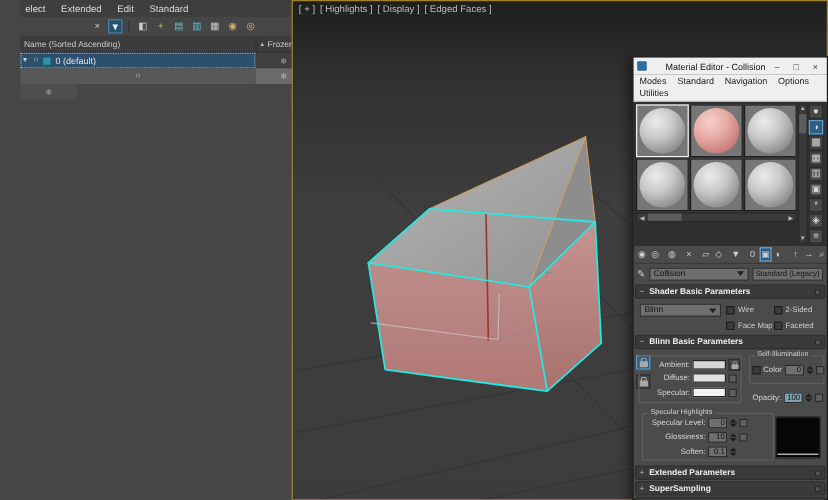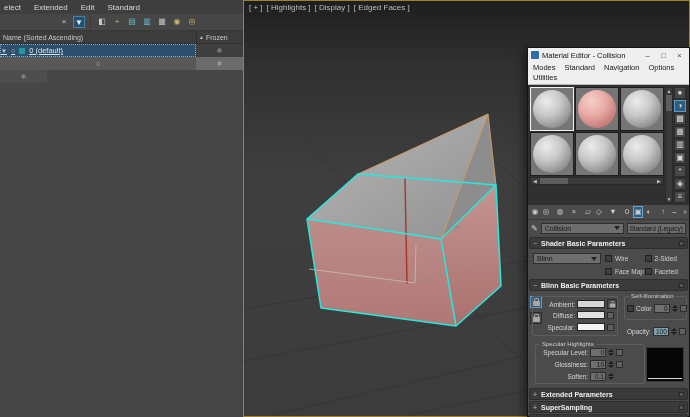--- a/index.html
+++ b/index.html
@@ -1,38 +1,38 @@
 <!DOCTYPE html>
 <html><head>
 <meta charset="utf-8">
 <style>
   html,body{margin:0;padding:0;background:#2a2a2a;}
   *{box-sizing:border-box;font-family:"Liberation Sans",sans-serif;}
   #stage{position:relative;width:690px;height:417px;background:#464646;overflow:hidden;}
 
   
-  .se{position:absolute;left:0;top:0;width:243px;height:331px;background:#464646;}
+  .se{position:absolute;left:17px;top:0;width:243px;height:331px;background:#464646;}
   .se-menubar{height:14px;display:flex;align-items:center;gap:13px;padding:0 4px;background:#3e3e3e;
     font-size:8px;color:#dadada;}
   .se-menubar span{cursor:default;}
   .se-toolbar{height:17px;display:flex;align-items:center;gap:3px;padding-left:58px;background:#464646;
     border-bottom:1px solid #383838;}
   .se-tool{width:12px;height:12px;line-height:11px;text-align:center;font-size:8px;color:#c9c9c9;}
   .se-tool.teal{color:#5fc3cf;} .se-tool.yellow{color:#cfb36a;}
   .se-tool.active{background:#26506e;border:1px solid #4a7fa8;color:#e8f2f8;}
   .se-sep{width:1px;height:11px;background:#383838;margin:0 2px;}
   .se-header{height:13px;background:#3c3c3c;display:flex;align-items:center;font-size:7px;color:#c9c9c9;
     border-bottom:1px solid #303030;}
   .se-col-name{flex:1;padding-left:3px;}
   .se-col-frozen{width:47px;border-left:1px solid #303030;display:flex;align-items:center;gap:2px;padding-left:2px;height:100%;}
   .se-sort{font-size:5px;color:#bbb;}
   .se-row{height:13px;display:flex;font-size:7.5px;color:#e2e2e2;}
   .se-name-cell{flex:1;display:flex;align-items:center;gap:3px;overflow:hidden;}
   .se-frozen-cell{width:47px;display:flex;align-items:center;justify-content:center;color:#9d9d9d;font-size:7px;}
-  .row-sel-layer .se-name-cell{background:#2d4f6e;outline:1px dotted #84a8c9;outline-offset:-1px;text-decoration:underline;}
+  .row-sel-layer .se-name-cell{background:#2d4f6e;outline:1px dotted #84a8c9;outline-offset:-1px;}
   .row-sel-layer .se-frozen-cell{background:#3f3f3f;}
   .row-sel-obj .se-name-cell{background:#585858;flex-direction:column;}
   .row-sel-obj .se-frozen-cell{background:#6b6b6b;color:#b5b5b5;}
   .row-norm .se-frozen-cell{background:#4e4e4e;}
   .expand{width:8px;font-size:6px;color:#cdcdcd;text-align:center;}
   .eye{font-size:7px;color:#c3c3c3;} .dot{font-size:6px;color:#bdbdbd;}
   .layer-chip{width:8px;height:8px;background:#2c93a3;border:1px solid #155f6c;border-radius:1px;}
   .indent{width:14px;}
 
   
@@ -40,21 +40,21 @@
     background:linear-gradient(180deg,#1e1e1e 0%,#313131 16%,#3e3e3e 42%,#3c3c3c 100%);}
   .vp svg{position:absolute;left:0;top:0;}
   .vp-label{position:absolute;left:5px;top:2px;display:flex;gap:4px;font-size:8px;color:#bcbcbc;z-index:2;}
 
   
   .me{position:absolute;left:527px;top:47px;width:163px;height:370px;background:#4b4b4b;
     border:1px solid #141414;box-shadow:-3px 3px 9px rgba(0,0,0,.5);display:flex;flex-direction:column;
     font-size:7.5px;color:#d6d6d6;z-index:5;}
   .me-title{height:14px;background:#efefef;color:#141414;display:flex;align-items:center;gap:3px;padding:0 3px;flex:none;}
   .me-title-icon{width:8px;height:8px;background:#2d6ca5;border-radius:1px;flex:none;}
-  .me-title-text{flex:1;font-size:7.5px;white-space:nowrap;overflow:hidden;}
+  .me-title-text{flex:1;font-size:7.5px;white-space:nowrap;overflow:hidden;text-align:right;}
   .me-winbtn{width:13px;text-align:center;color:#444;font-size:7.5px;}
   .me-menus{background:#efefef;color:#1a1a1a;display:flex;flex-wrap:wrap;column-gap:9px;row-gap:1px;
     padding:1px 5px 2px;border-bottom:1px solid #b9b9b9;flex:none;}
   .me-samples{background:#303030;display:flex;padding:2px 1px 2px 2px;flex:none;}
   .slots-wrap{display:flex;flex-direction:column;gap:1px;}
   .slots{display:grid;grid-template-columns:repeat(3,44px);grid-auto-rows:44px;gap:1px;}
   .slot{background:#767676;border:1px solid #1e1e1e;display:flex;align-items:center;justify-content:center;}
   .slot.active{border:1px solid #f2f2f2;}
   .sphere{width:38px;height:38px;border-radius:50%;
     background:radial-gradient(circle at 36% 30%,#ececec,#c7c7c7 40%,#989898 70%,#757575 95%);}

